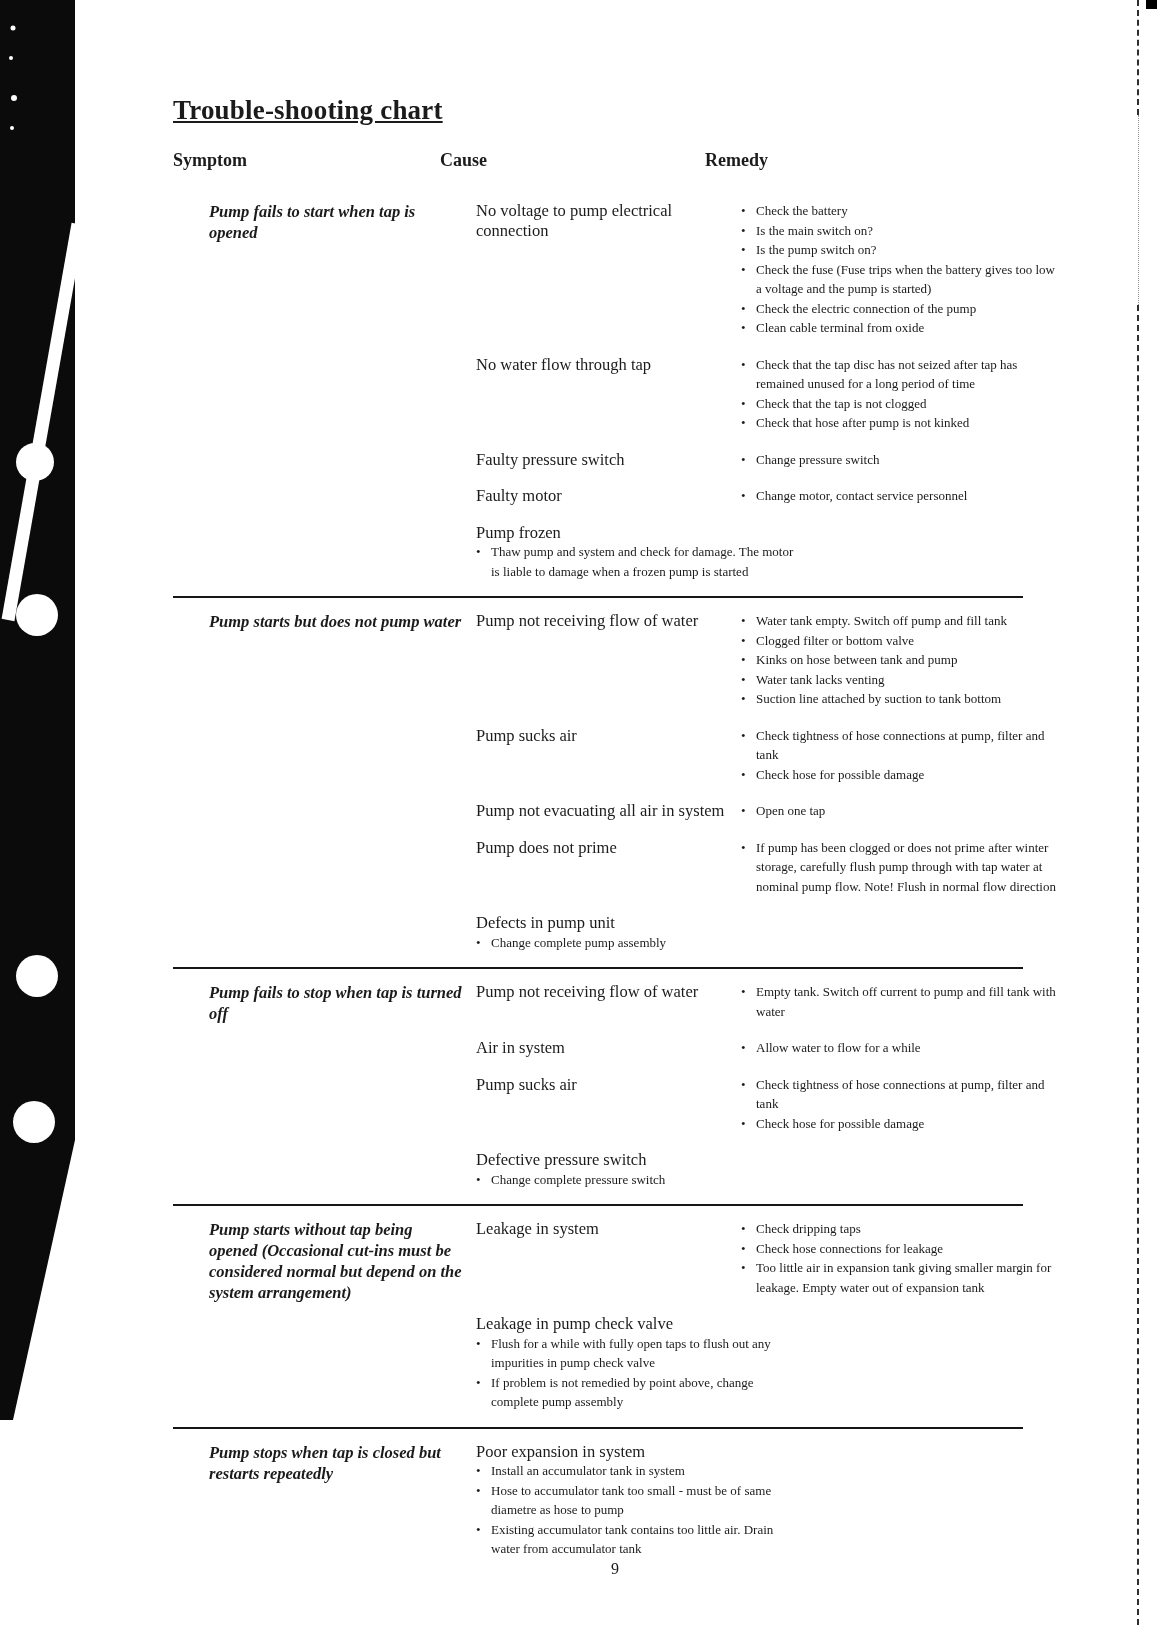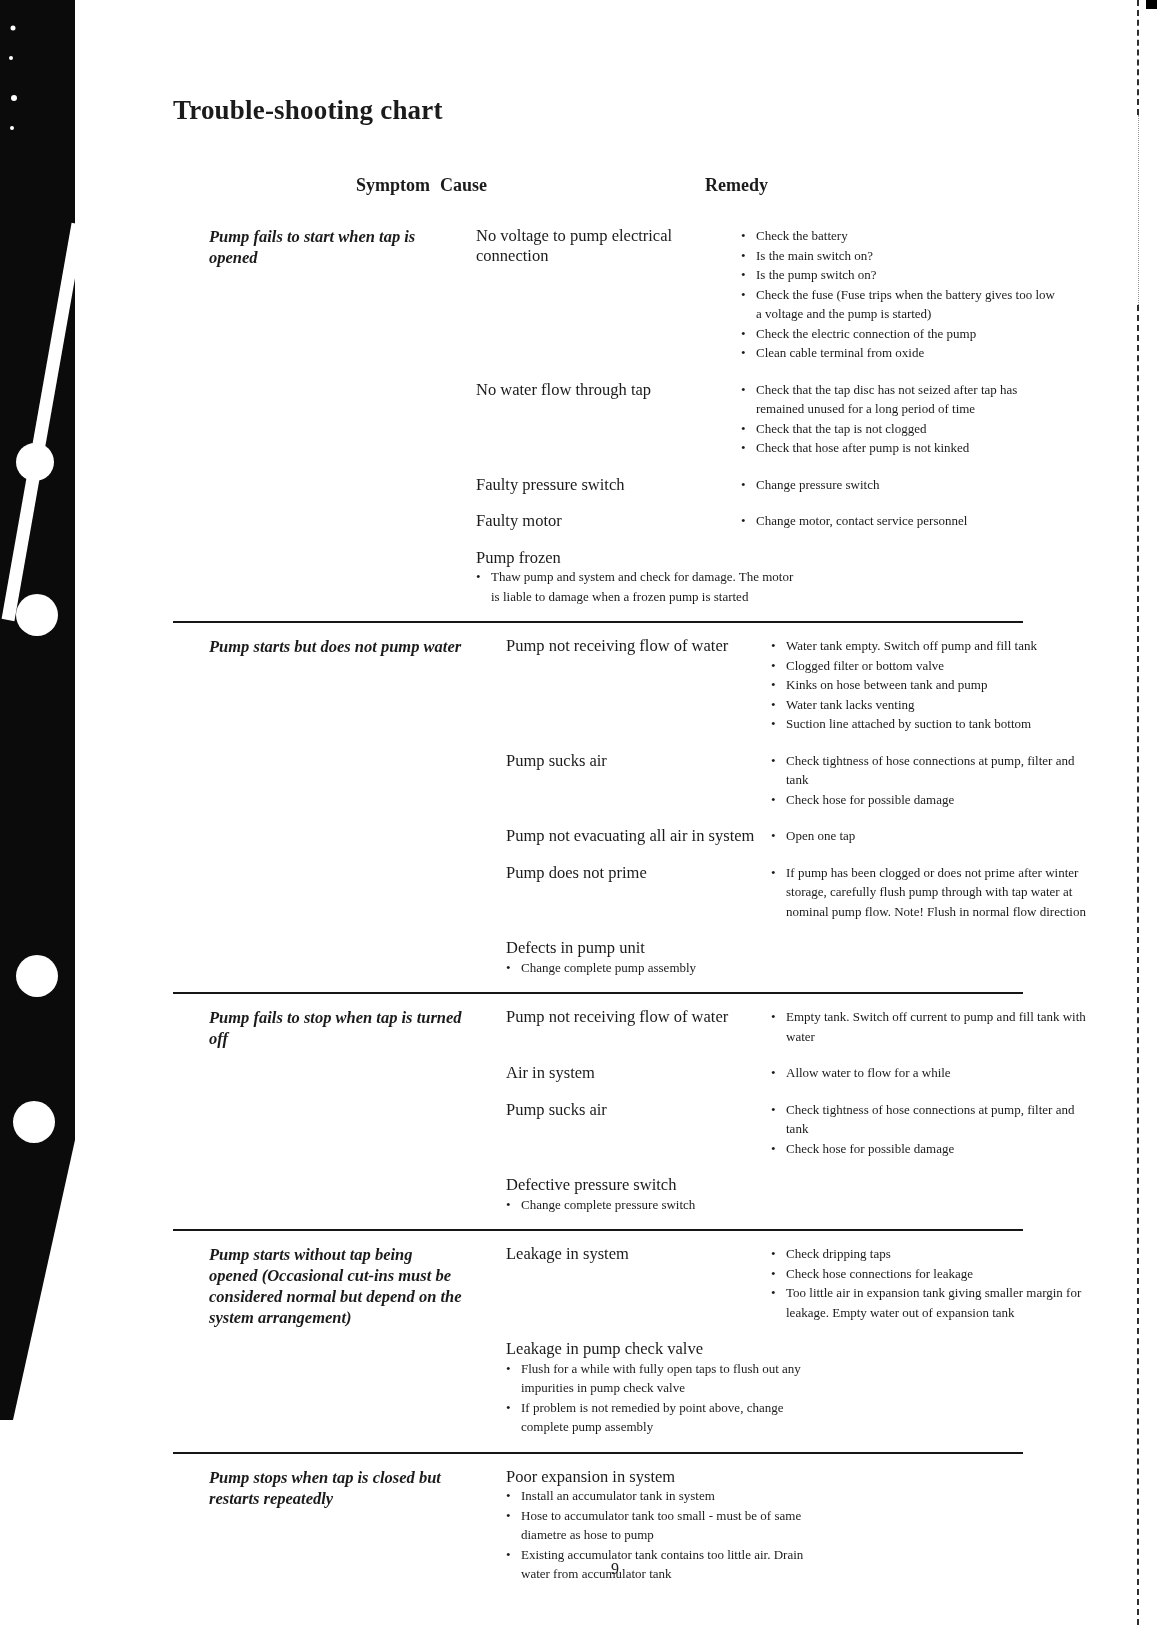--- a/index.html
+++ b/index.html
@@ -25,30 +25,31 @@
   .edge-seg{position:absolute;width:0;}
   .edge-a{left:1137px;top:0;height:115px;border-left:2px dashed #2e2e2e;}
   .edge-b{left:1138px;top:115px;height:190px;border-left:1px dotted #666;opacity:.7;}
   .edge-c{left:1137px;top:305px;height:1320px;border-left:2px dashed #2e2e2e;}
   .corner-mark{position:absolute;left:1146px;top:0;width:11px;height:9px;background:#000;}
 
   
   .content{position:absolute;left:173px;top:95px;width:850px;}
   .page-title{
     font-size:27px;font-weight:bold;letter-spacing:.2px;
-    margin-bottom:49px;
+    margin-bottom:24px;
+    text-decoration:underline;
   }
   .hdr-row{display:flex;margin-bottom:17px;}
   .hdr{font-weight:bold;font-size:18px;}
-  .col-symptom{width:267px;flex:none;padding-right:10px;text-align:right;}
+  .col-symptom{width:267px;flex:none;padding-right:10px;}
   .col-cause{width:265px;flex:none;padding-right:12px;}
   .col-remedy{width:318px;flex:none;}
 
   .group{display:flex;padding:13px 0 15px;}
-  .group + .group{border-top:2.5px solid #161616;gap:30px;}
+  .group + .group{border-top:2.5px solid #161616;}
   .symptom-cell{
     width:267px;flex:none;padding-right:14px;
     font-weight:bold;font-style:italic;
     font-size:16.5px;line-height:21px;margin-left:36px;
   }
   .entries{flex:1;}
   .entry{display:flex;margin-bottom:17px;}
   .entry:last-child{margin-bottom:0;flex-direction:column;}
   .cause-cell{
     width:265px;flex:none;padding-right:16px;

